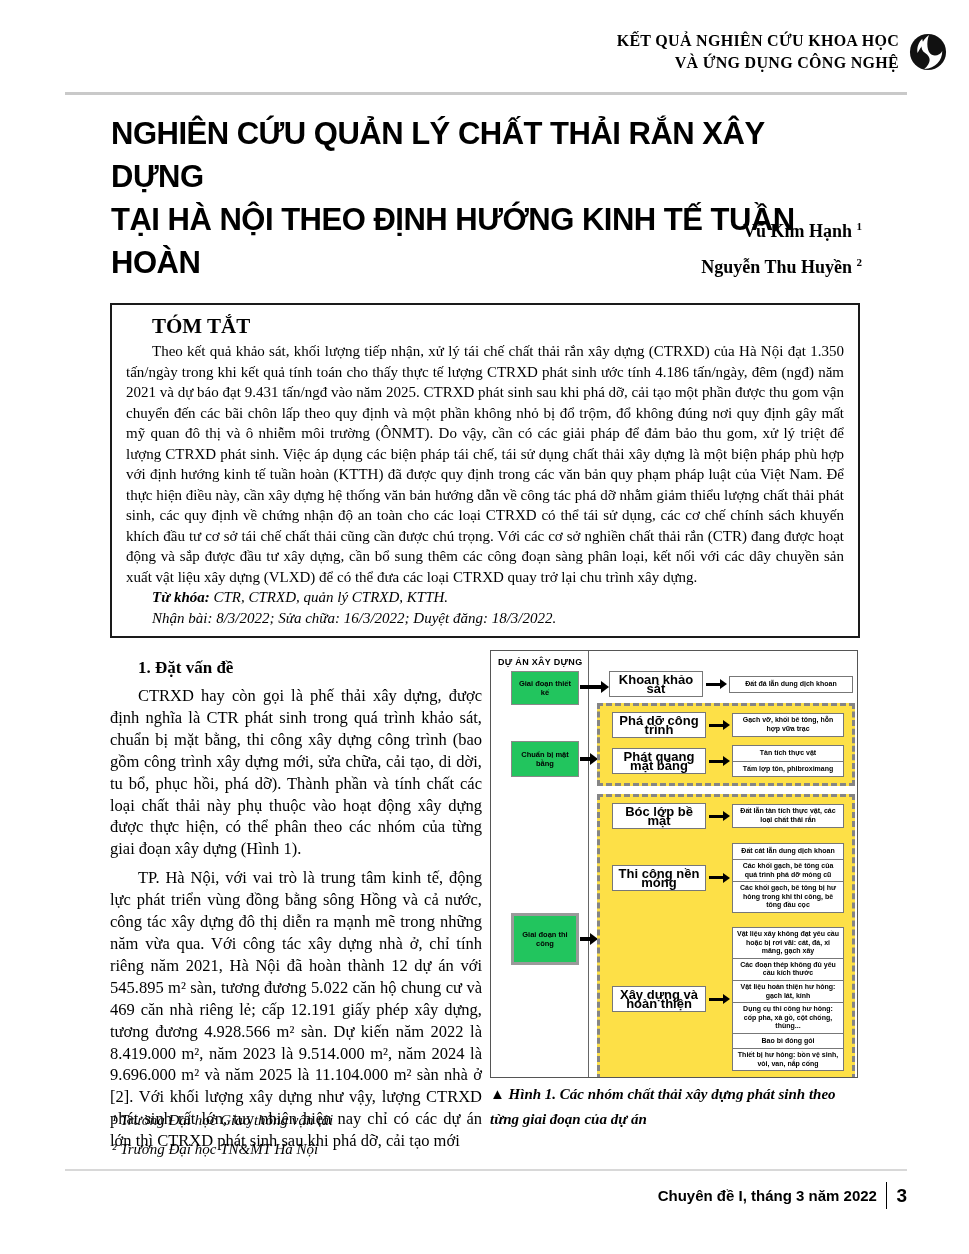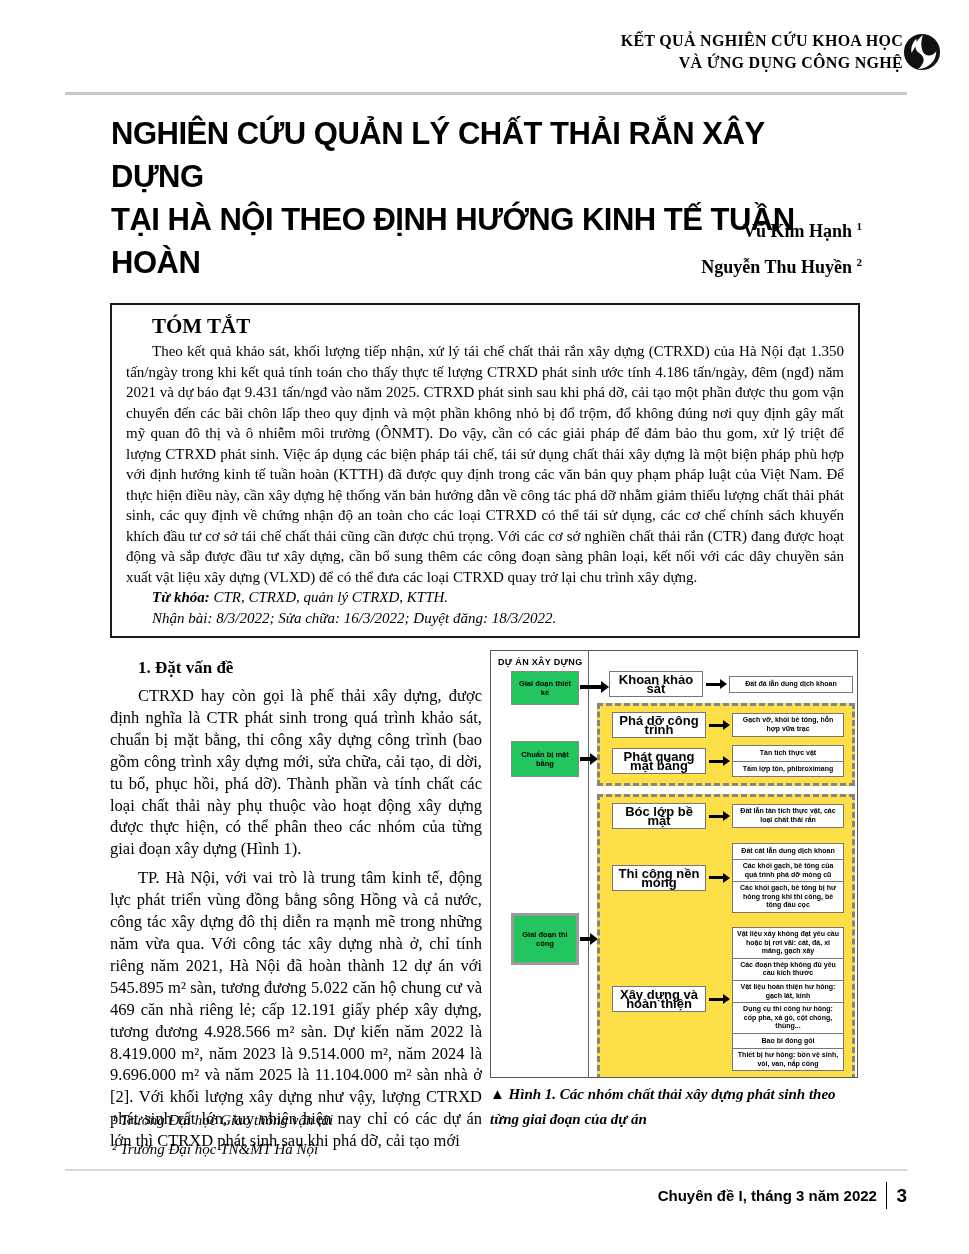--- a/index.html
+++ b/index.html
@@ -1,20 +1,20 @@
 <!DOCTYPE html>
 <html><head>
 <meta charset="utf-8">
 <style>
   * { margin:0; padding:0; box-sizing:border-box; }
   html,body { background:#fff; }
   body { width:969px; height:1254px; position:relative; font-family:"Liberation Serif", serif; color:#000; overflow:hidden; }
 
   
-  .masthead { position:absolute; top:30px; right:28px; display:flex; align-items:center; }
+  .masthead { position:absolute; top:30px; right:22px; display:flex; align-items:center; gap:10px; }
   .masthead-text { text-align:right; font-weight:bold; font-size:16px; line-height:22px; letter-spacing:.3px; font-family:"Liberation Serif", serif; }
   .logo { width:38px; height:38px; flex:0 0 auto; }
   .rule { position:absolute; left:65px; right:62px; height:3px; background:#c9c9c9; }
   .rule-top { top:92px; }
   .rule-bottom { top:1169px; height:2px; background:#d8d8d8; }
 
   
   .title { position:absolute; left:111px; top:112px; width:700px; font-family:"Liberation Sans", sans-serif; font-weight:bold; font-size:31px; line-height:43px; letter-spacing:-0.5px; }
   .authors { position:absolute; top:211px; right:107px; text-align:right; font-weight:bold; font-size:18px; line-height:31px; }
   .authors sup { font-size:11px; }

